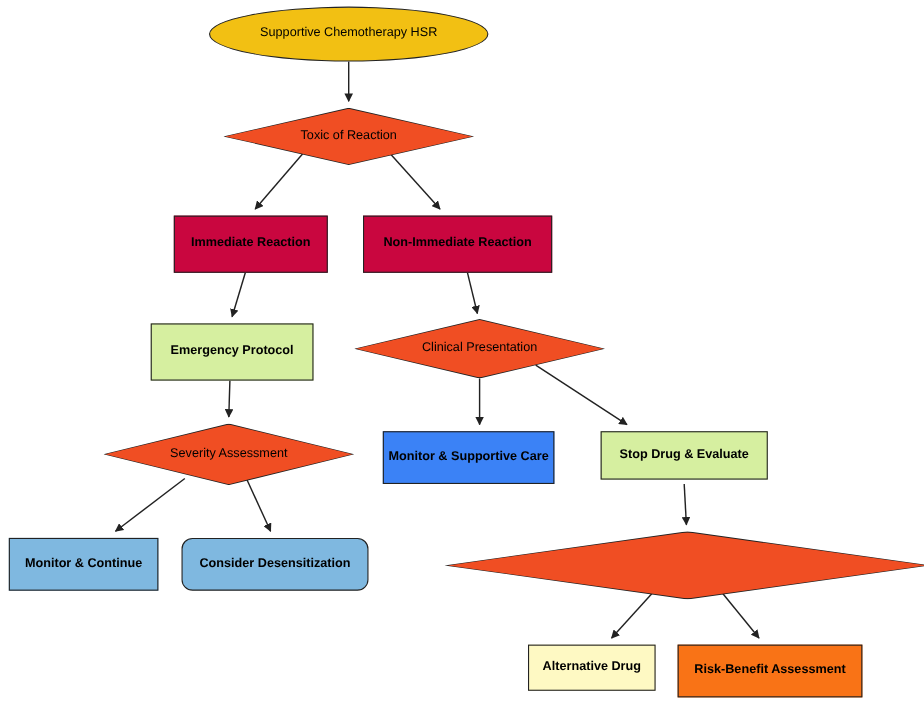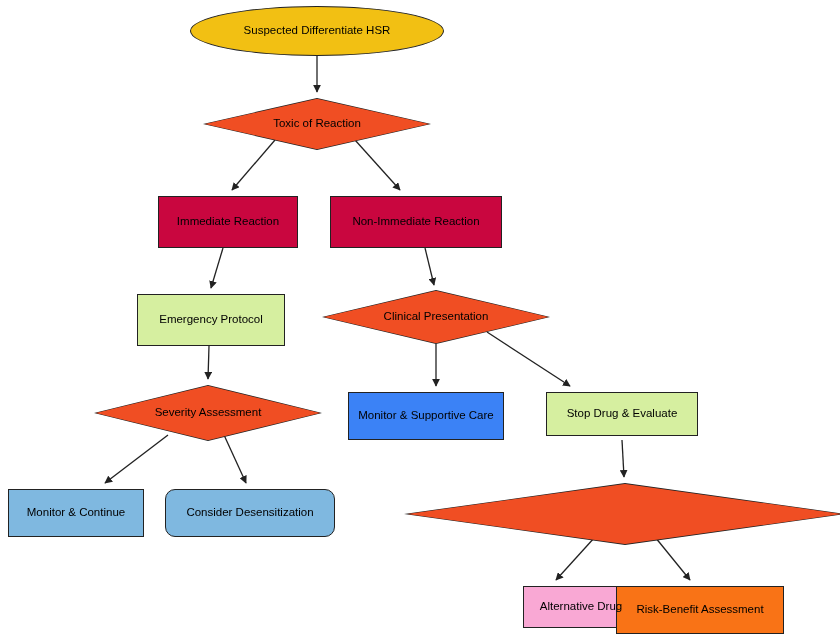--- a/index.html
+++ b/index.html
@@ -36,20 +36,21 @@
   }
   .node .label {
     display: block;
     padding: 0 4px;
     position: relative;
     z-index: 2;
   }
   
   .node.rect {
     border: 1.2px solid #222222;
+    font-weight: bold;
   }
   
   .node.ellipse {
     border: 1.2px solid #222222;
     border-radius: 50%;
   }
   
   .node.diamond {
     background: transparent;
     border: none;
@@ -88,21 +89,21 @@
         <path d="M 487,332 L 570,386" stroke="#222222" stroke-width="1.3" fill="none" marker-end="url(#arrow)"></path>
         <path d="M 168,435 L 105,483" stroke="#222222" stroke-width="1.3" fill="none" marker-end="url(#arrow)"></path>
         <path d="M 224,435 L 246,483" stroke="#222222" stroke-width="1.3" fill="none" marker-end="url(#arrow)"></path>
         <path d="M 622,440 L 624,477" stroke="#222222" stroke-width="1.3" fill="none" marker-end="url(#arrow)"></path>
         <path d="M 595,537 L 556,580" stroke="#222222" stroke-width="1.3" fill="none" marker-end="url(#arrow)"></path>
         <path d="M 655,537 L 690,580" stroke="#222222" stroke-width="1.3" fill="none" marker-end="url(#arrow)"></path>
       </g>
   </svg>
   <div id="node-layer">
       <div class="node ellipse" style="left: 190px; top: 6px; width: 254px; height: 50px; background: rgb(242, 192, 19);">
-        <span class="label">Suspected Differentiate HSR</span>
+        <span class="label">Supportive Chemotherapy HSR</span>
       </div>
       <div class="node diamond" style="left: 203px; top: 98px; width: 228px; height: 52px;">
         <div class="diamond-shape" style="width: 228px; height: 52px; background: none rgb(34, 34, 34); transform: translate(-50%, -50%); border: none; clip-path: polygon(50% 0%, 100% 50%, 50% 100%, 0% 50%);">
           <div style="position: absolute; left: 0px; top: 0px; width: 100%; height: 100%; clip-path: polygon(50% 0%, 100% 50%, 50% 100%, 0% 50%); background-color: rgb(240, 78, 35); transform: scale(0.985, 0.97);"></div>
         </div>
         <span class="label">Toxic of Reaction</span>
       </div>
       <div class="node rect" style="left: 158px; top: 196px; width: 140px; height: 52px; background: rgb(201, 6, 63);">
         <span class="label">Immediate Reaction</span>
       </div>
@@ -134,20 +135,20 @@
         <span class="label">Monitor &amp; Continue</span>
       </div>
       <div class="node rect" style="left: 165px; top: 489px; width: 170px; height: 48px; background: rgb(127, 184, 224); border-radius: 10px;">
         <span class="label">Consider Desensitization</span>
       </div>
       <div class="node diamond" style="left: 404px; top: 483px; width: 442px; height: 62px;">
         <div class="diamond-shape" style="width: 442px; height: 62px; background: none rgb(34, 34, 34); transform: translate(-50%, -50%); border: none; clip-path: polygon(50% 0%, 100% 50%, 50% 100%, 0% 50%);">
           <div style="position: absolute; left: 0px; top: 0px; width: 100%; height: 100%; clip-path: polygon(50% 0%, 100% 50%, 50% 100%, 0% 50%); background-color: rgb(240, 78, 35); transform: scale(0.985, 0.97);"></div>
         </div>
       </div>
-      <div class="node rect" style="left: 480px; top: 586px; width: 116px; height: 42px; background: #f9a8d4; margin-left: 43px;">
+      <div class="node rect" style="left: 480px; top: 586px; width: 116px; height: 42px; background: #fef9c3;">
         <span class="label">Alternative Drug</span>
       </div>
       <div class="node rect" style="left: 616px; top: 586px; width: 168px; height: 48px; background: #f97316;">
         <span class="label">Risk-Benefit Assessment</span>
       </div>
     </div>
 </div>
 
 </body></html>

